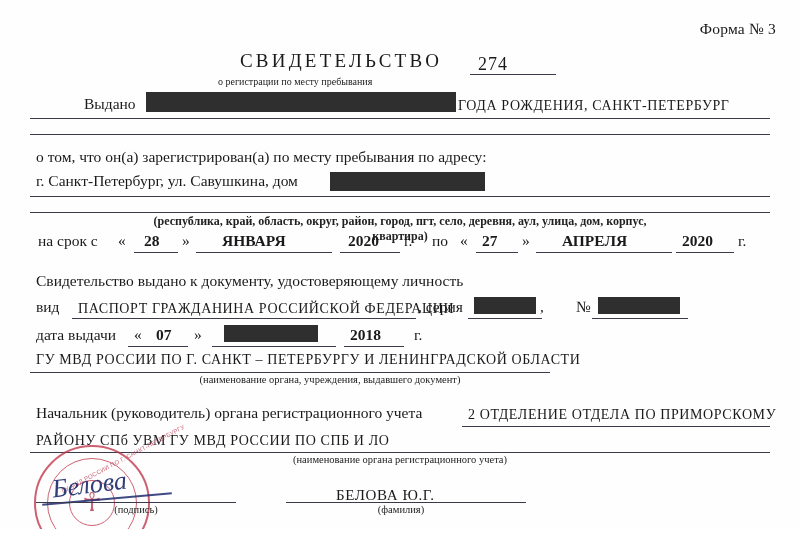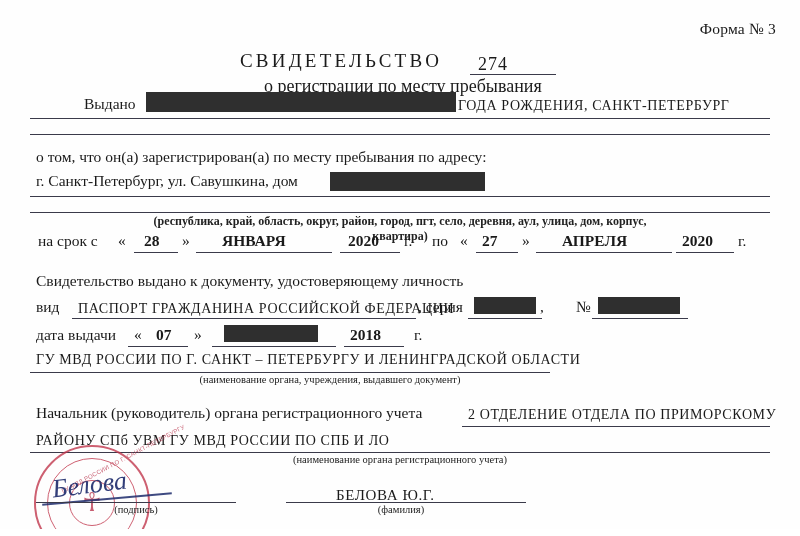--- a/index.html
+++ b/index.html
@@ -44,22 +44,21 @@
   
   .form-no {
     font-size: 15.5px;
     letter-spacing: 0.2px;
   }
   .title-main {
     font-size: 19px;
     letter-spacing: 3.2px;
   }
   .title-sub {
-    font-size: 18px;
-    margin-left: 46px;
+    font-size: 10px;
   }
   .num-handwrite {
     font-size: 18px;
     letter-spacing: 1px;
   }
   .body-txt {
     font-size: 15.5px;
   }
   .caps {
     font-size: 14px;

